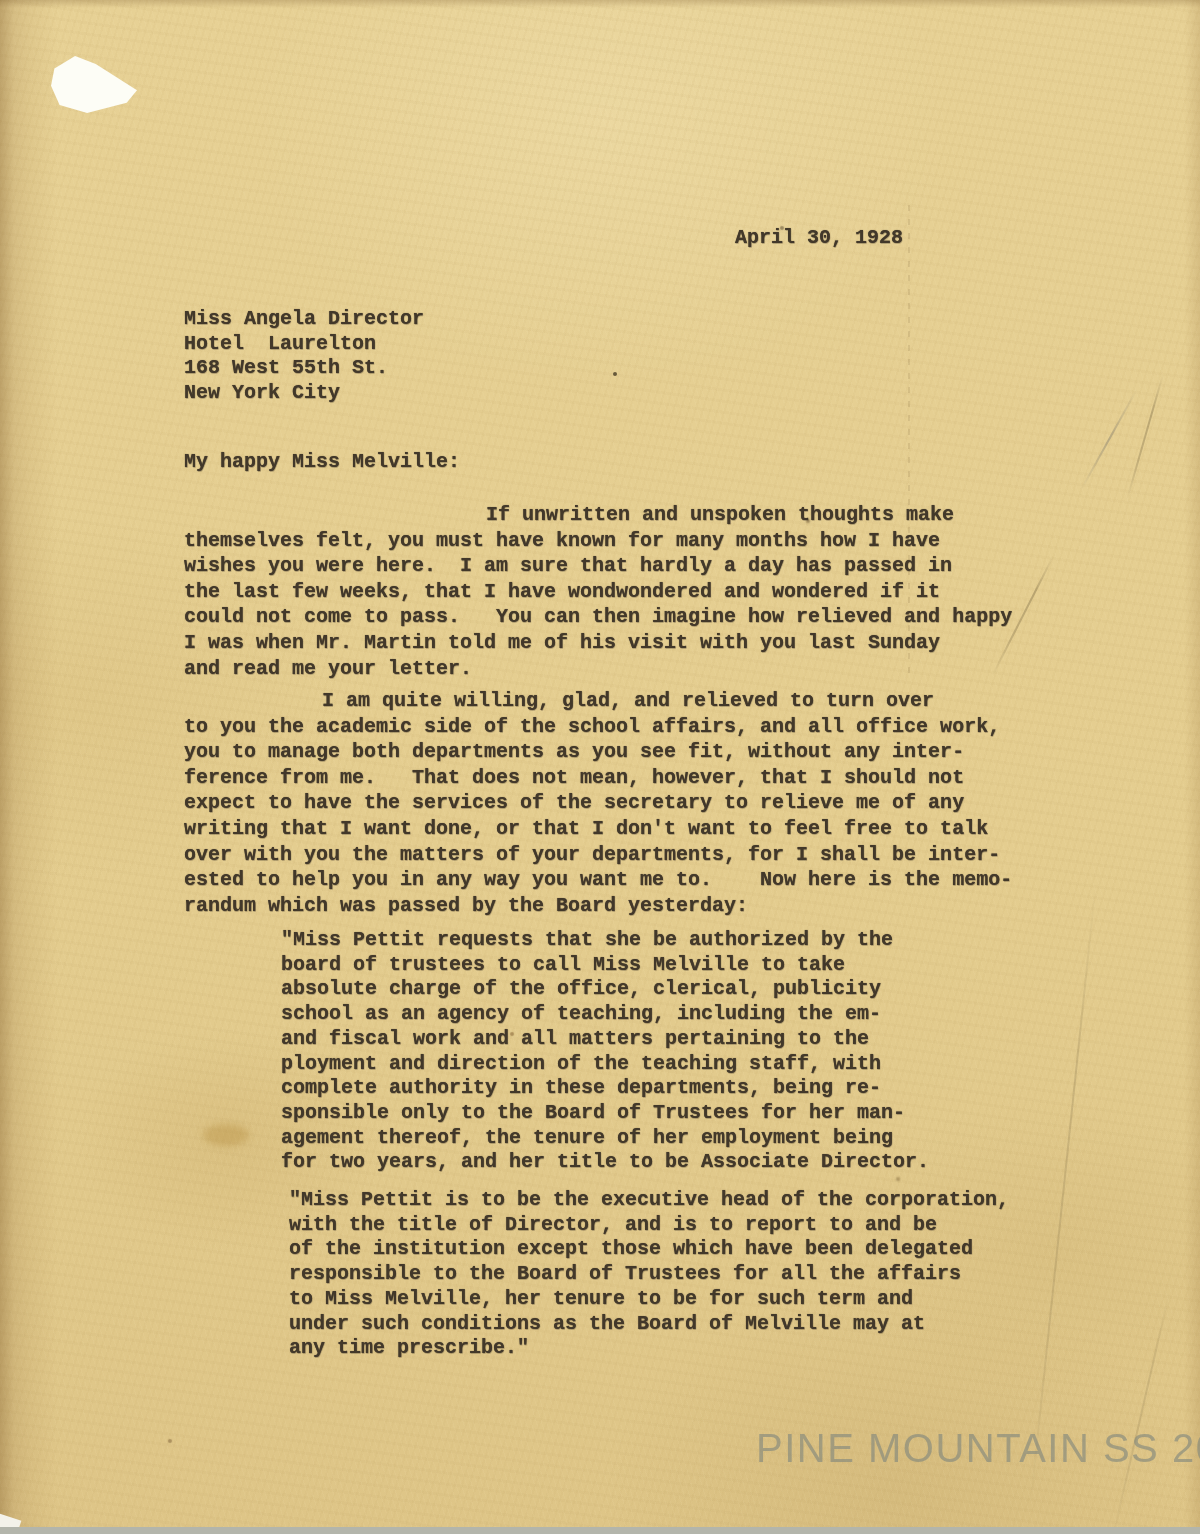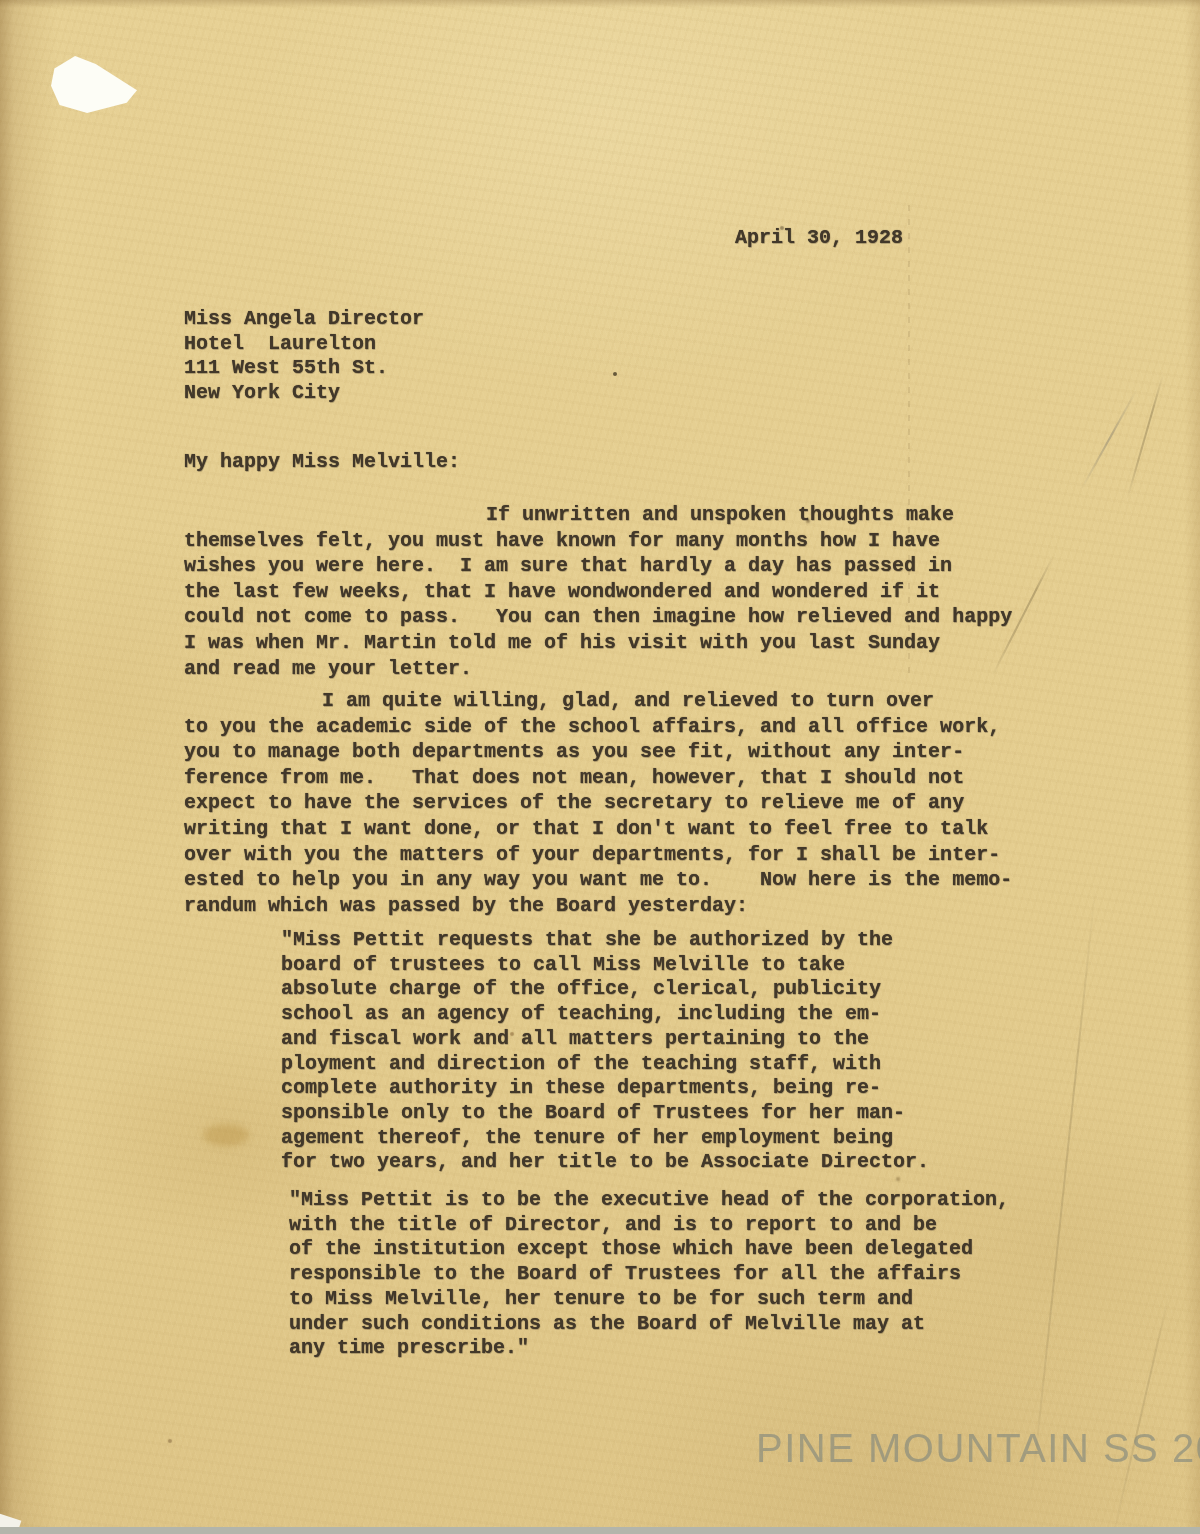--- a/index.html
+++ b/index.html
@@ -127,21 +127,21 @@
   <div class="crease d"></div>
   <div class="pencil-mark"></div>
   <div class="stain"></div>
   <div class="specks"></div>
 
   <div class="date txt">April 30, 1928</div>
 
   <div class="address">
     <div class="line">Miss Angela Director</div>
     <div class="line">Hotel  Laurelton</div>
-    <div class="line">111 West 55th St.</div>
+    <div class="line">168 West 55th St.</div>
     <div class="line">New York City</div>
   </div>
 
   <div class="salutation txt">My happy Miss Melville:</div>
 
   <div class="para" id="p1">
     <div class="line">If unwritten and unspoken thoughts make</div>
     <div class="line">themselves felt, you must have known for many months how I have</div>
     <div class="line">wishes you were here.  I am sure that hardly a day has passed in</div>
     <div class="line">the last few weeks, that I have wondwondered and wondered if it</div>

